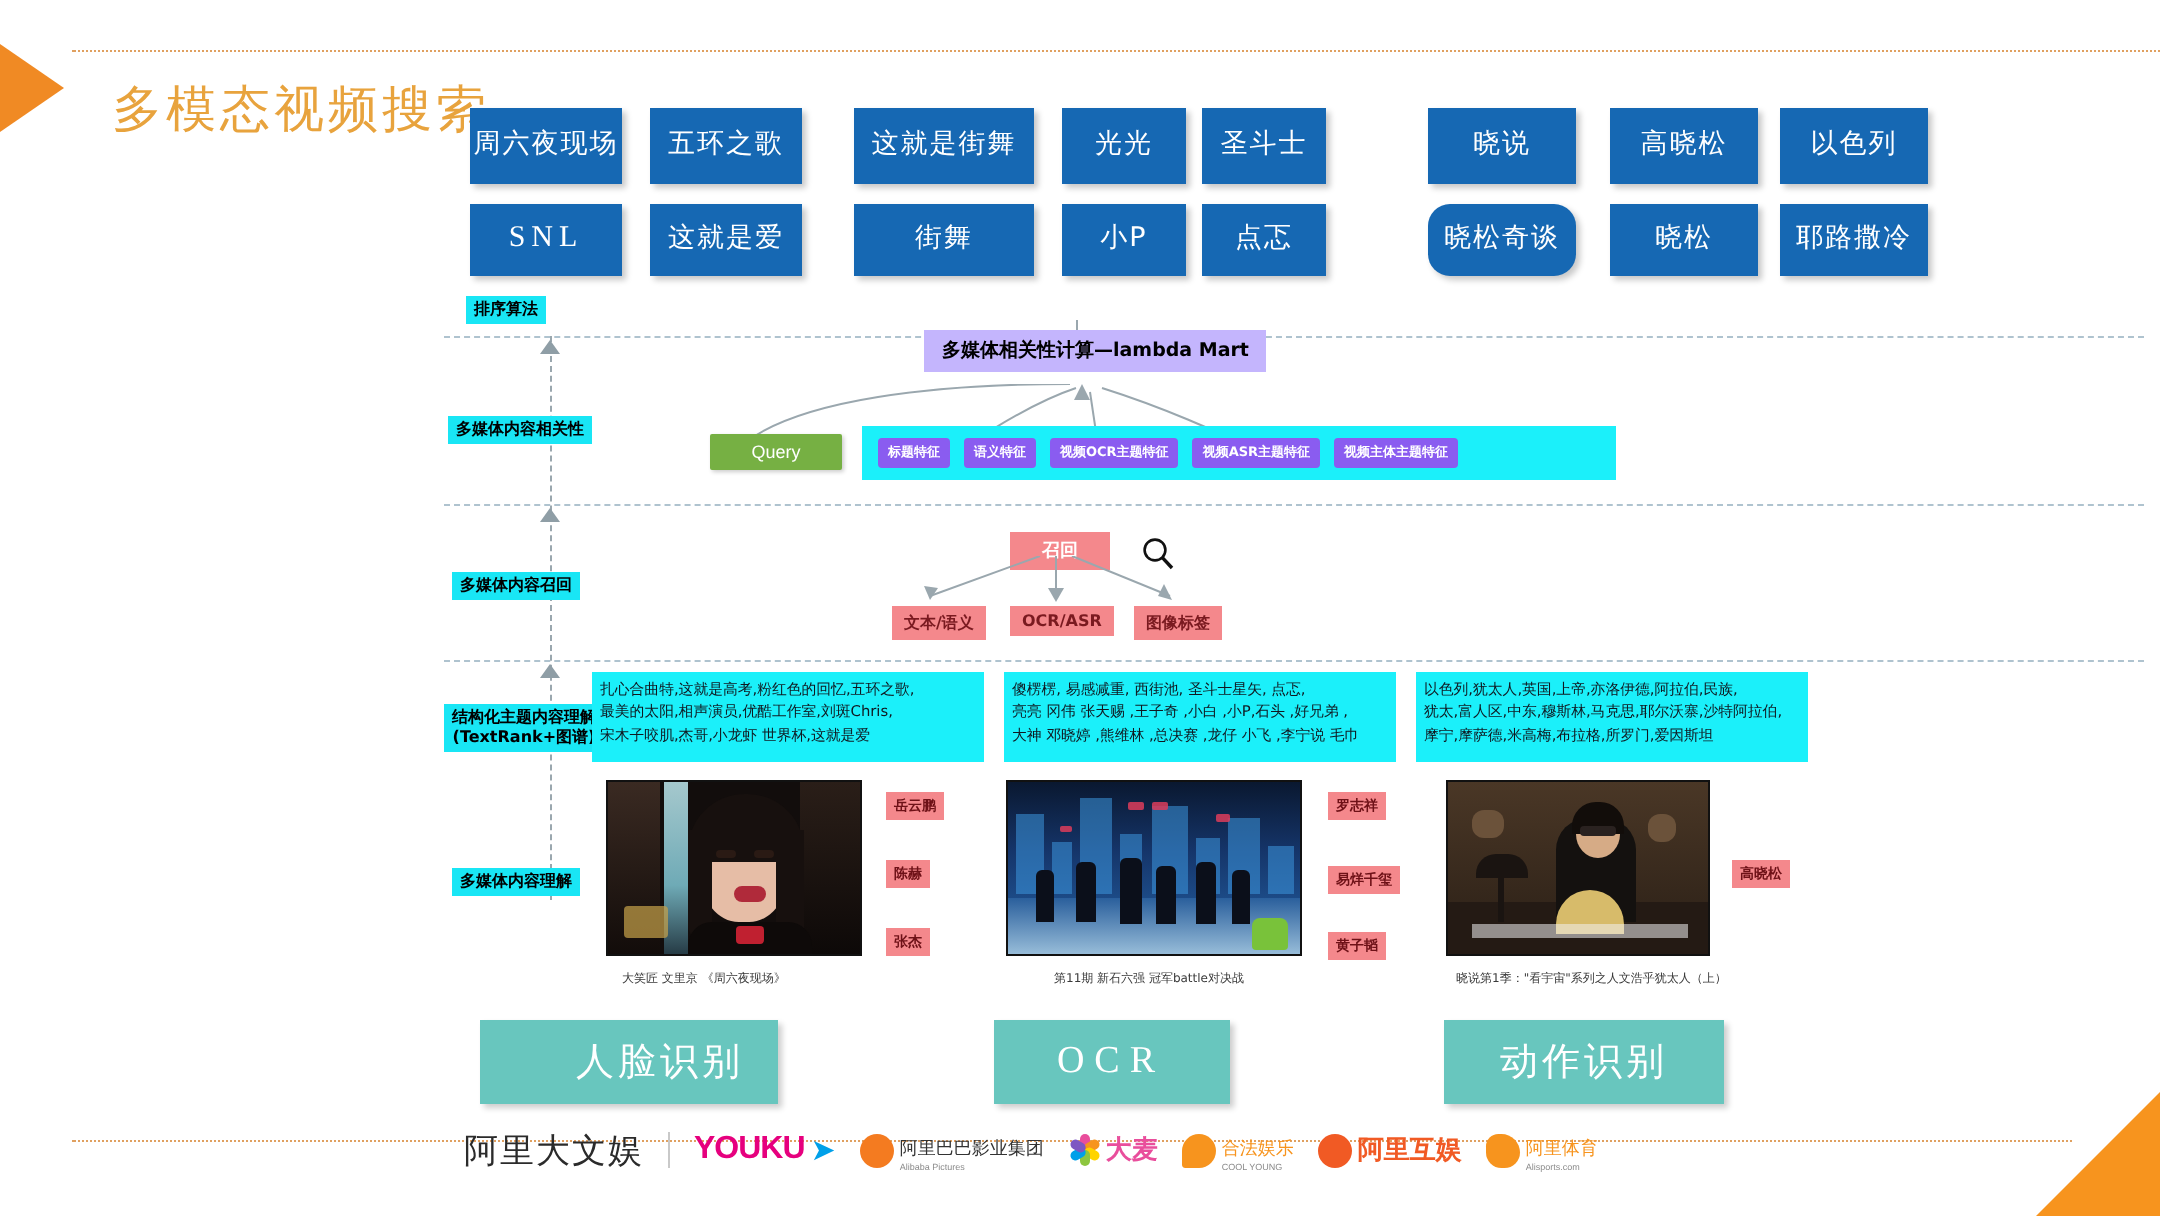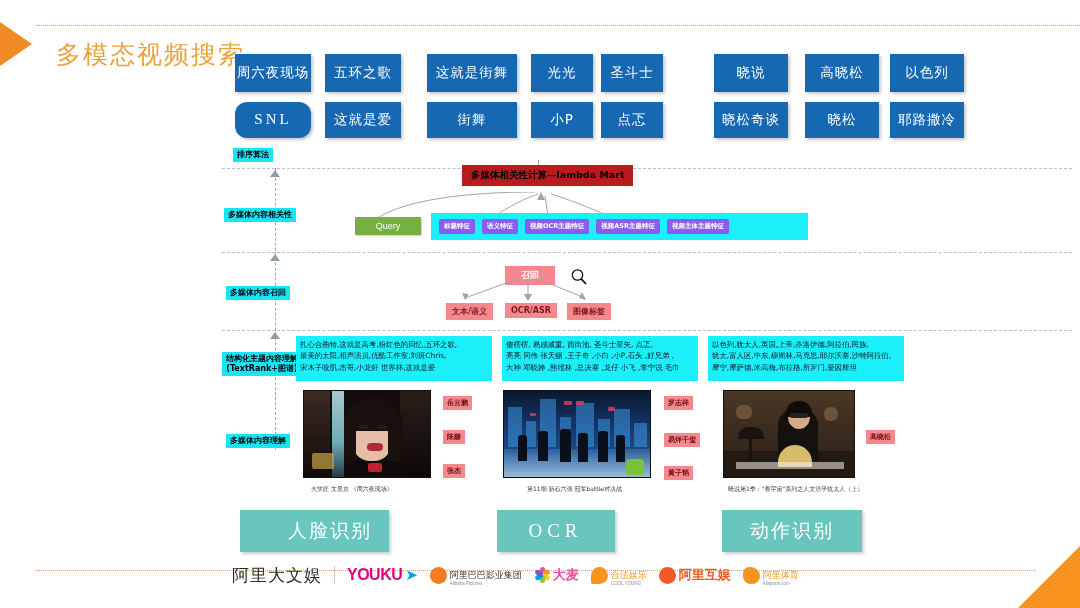--- a/index.html
+++ b/index.html
@@ -46,21 +46,21 @@
     background:#1668B3;
     color:#ffffff;
     font-size:13.5px;
     display:flex;align-items:center;justify-content:center;
     text-align:center;
     line-height:1.15;
     box-shadow:2px 2px 3px rgba(0,0,0,0.22);
     letter-spacing:1px;
     font-family:"DejaVu Sans","Liberation Sans",sans-serif;
   }
-  .chip.latin{font-family:"Liberation Serif",serif;letter-spacing:3px;font-size:15px;border-radius:12px;}
+  .chip.latin{font-family:"Liberation Serif",serif;letter-spacing:3px;font-size:15px;}
 
   
   .stage-label{
     position:absolute;
     background:#19E6F5;
     color:#000000;
     font-size:8px;
     font-weight:bold;
     padding:2px 4px;
     line-height:1.25;
@@ -83,21 +83,21 @@
   .spine-arrow{
     position:absolute;left:270px;width:0;height:0;
     border-left:5px solid transparent;
     border-right:5px solid transparent;
     border-bottom:7px solid #8F9EA6;
   }
 
   
   #lambda-box{
     left:462px;top:165px;
-    background:#b91c1c;color:#000;
+    background:#c4b5fd;color:#000;
     font-size:9.5px;font-weight:bold;
     padding:4px 9px;
     font-family:"DejaVu Sans","Liberation Sans",sans-serif;
     white-space:nowrap;
   }
   #lambda-stem{
     left:538px;top:160px;width:0;height:20px;
     border-left:1px solid #9AA7AE;
   }
 
@@ -257,21 +257,21 @@
     <div class="chip" style="left: 531px; top: 54px; width: 62px; height: 38px;">光光</div>
     <div class="chip" style="left: 601px; top: 54px; width: 62px; height: 38px;">圣斗士</div>
     <div class="chip" style="left: 714px; top: 54px; width: 74px; height: 38px;">晓说</div>
     <div class="chip" style="left: 805px; top: 54px; width: 74px; height: 38px;">高晓松</div>
     <div class="chip" style="left: 890px; top: 54px; width: 74px; height: 38px;">以色列</div>
     <div class="chip latin" style="left: 235px; top: 102px; width: 76px; height: 36px;">SNL</div>
     <div class="chip" style="left: 325px; top: 102px; width: 76px; height: 36px;">这就是爱</div>
     <div class="chip" style="left: 427px; top: 102px; width: 90px; height: 36px;">街舞</div>
     <div class="chip" style="left: 531px; top: 102px; width: 62px; height: 36px;">小P</div>
     <div class="chip" style="left: 601px; top: 102px; width: 62px; height: 36px;">点忑</div>
-    <div class="chip" style="left: 714px; top: 102px; width: 74px; height: 36px;">晓松奇谈</div>
+    <div class="chip" style="left: 714px; top: 102px; width: 74px; height: 36px; border-radius: 11px;">晓松奇谈</div>
     <div class="chip" style="left: 805px; top: 102px; width: 74px; height: 36px;">晓松</div>
     <div class="chip" style="left: 890px; top: 102px; width: 74px; height: 36px;">耶路撒冷</div>
   </div>
 
 <div class="sep" style="top:168px"></div>
 <div class="sep" style="top:252px"></div>
 <div class="sep" style="top:330px"></div>
 <div class="abs" id="spine"></div>
 <div class="spine-arrow" style="top:170px"></div>
 <div class="spine-arrow" style="top:254px"></div>

